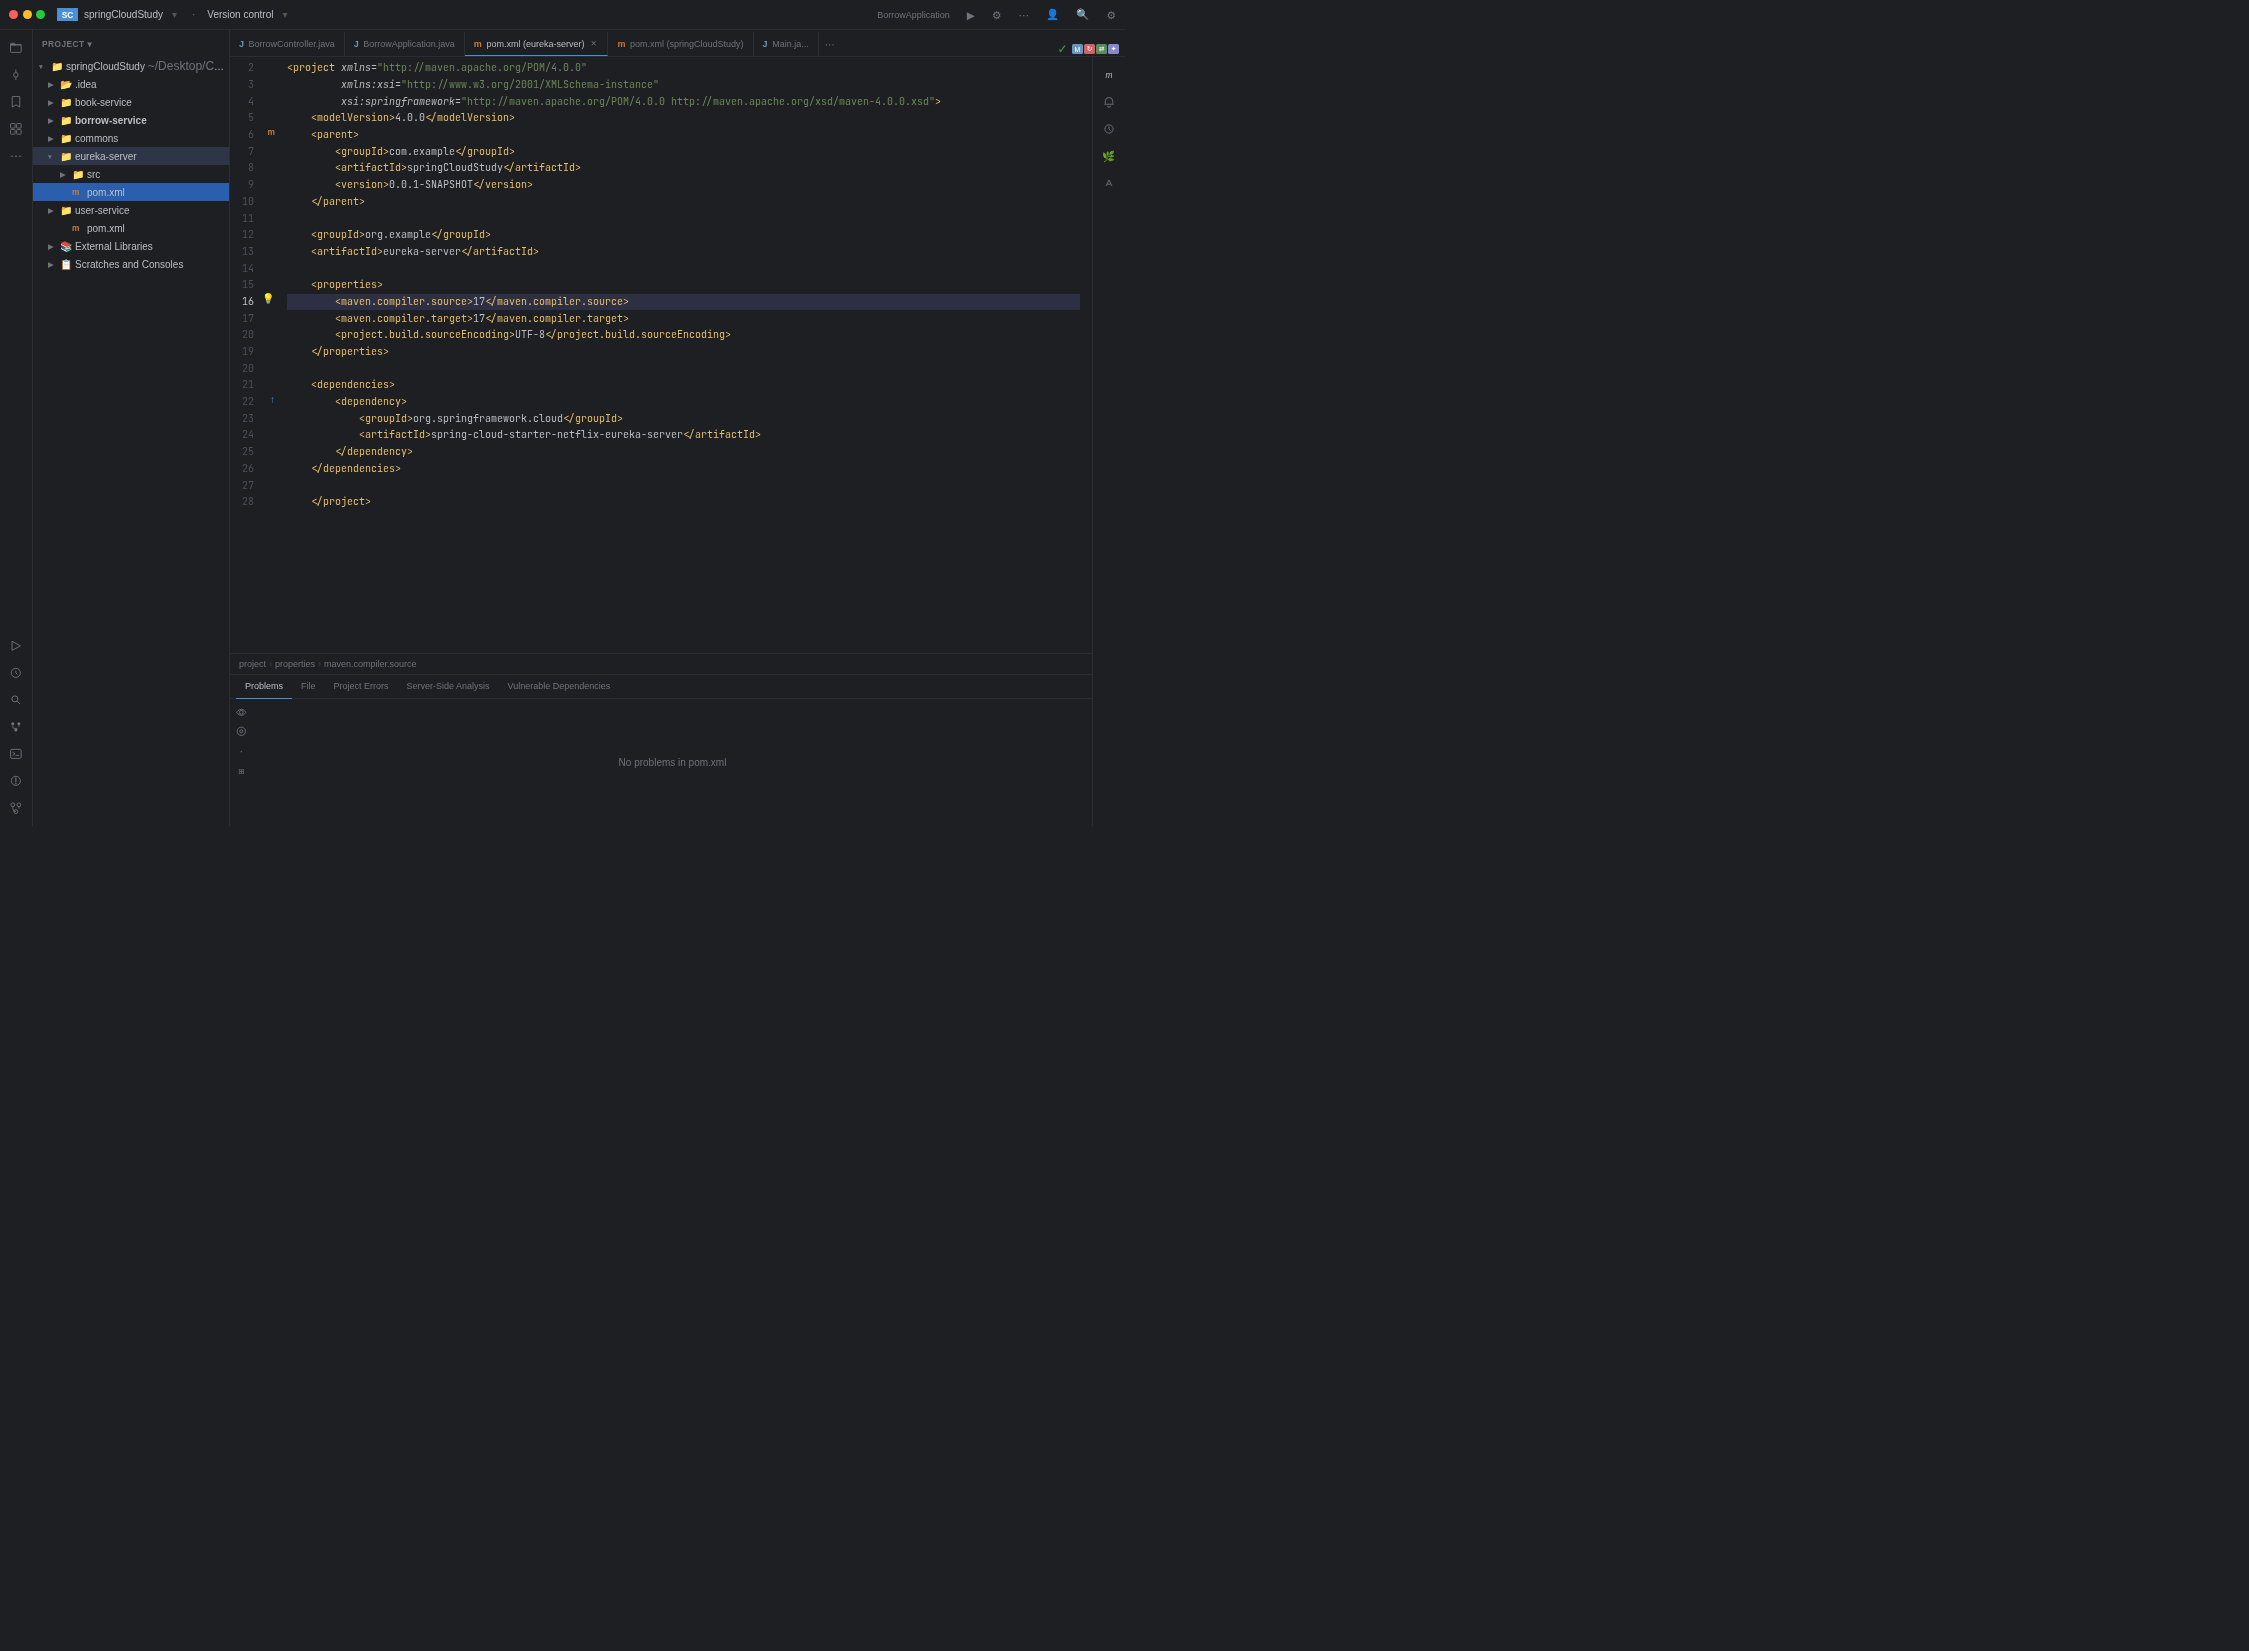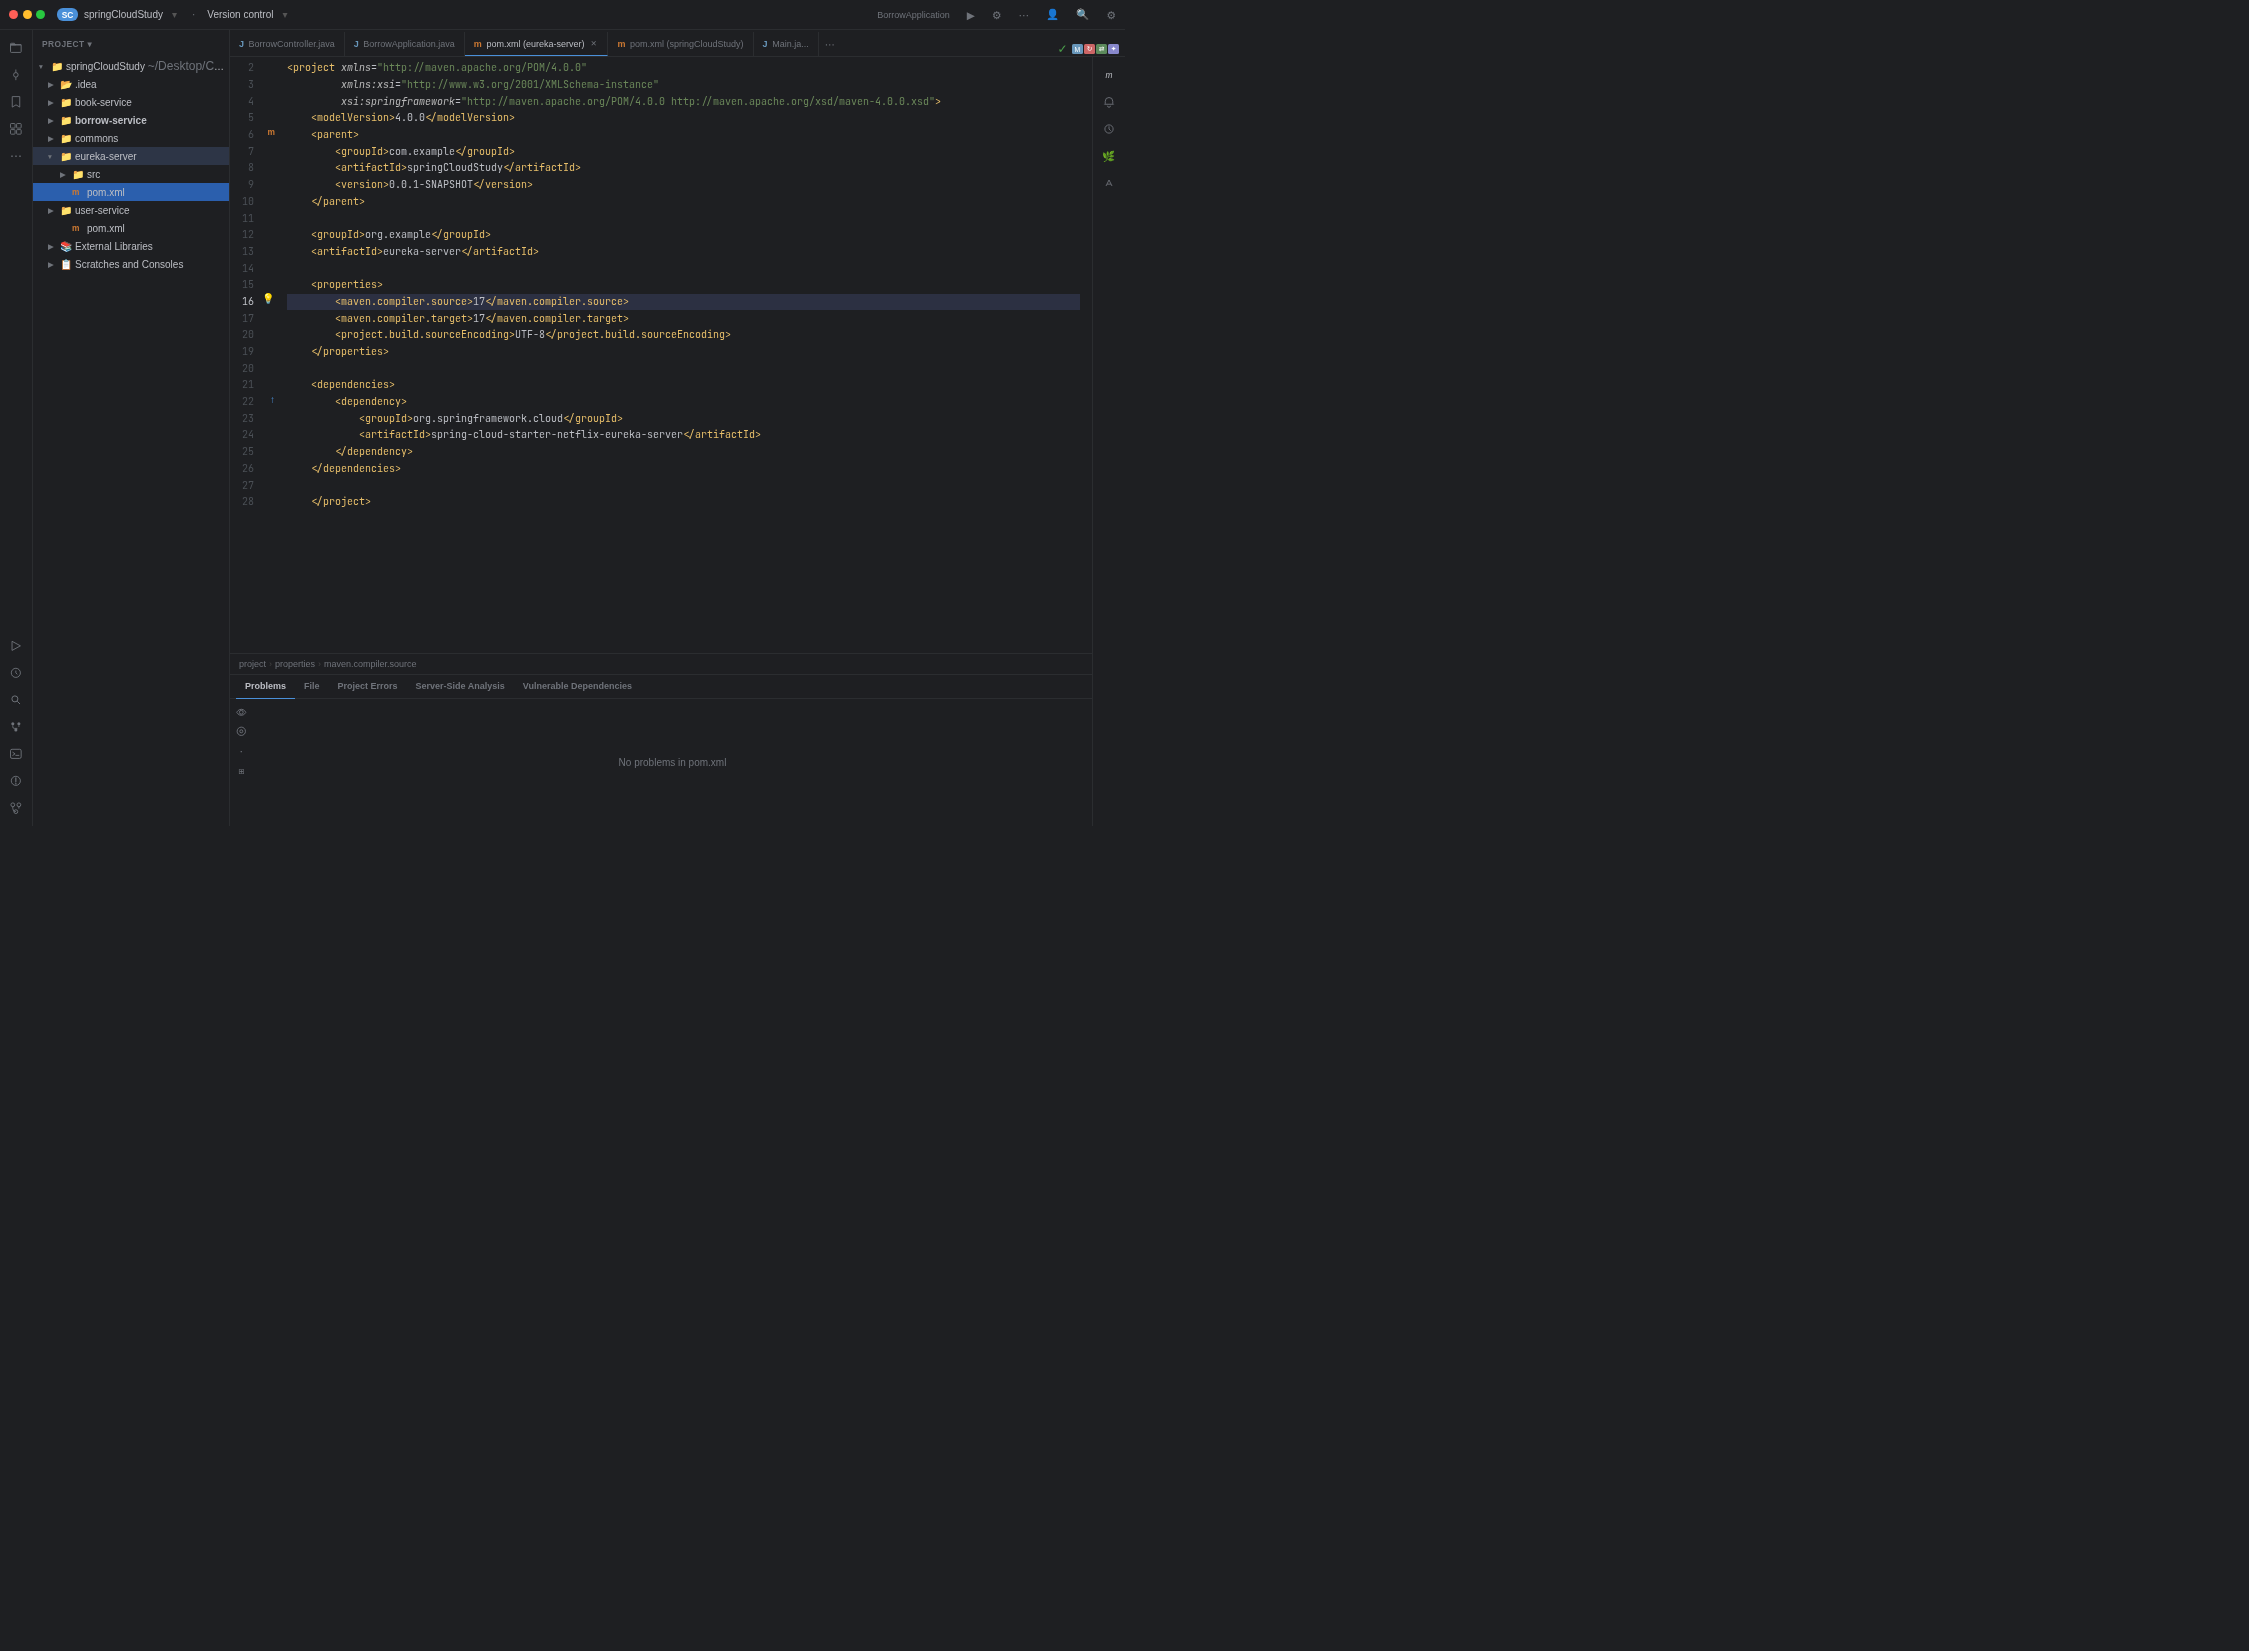--- a/index.html
+++ b/index.html
@@ -32,21 +32,21 @@
       width: 9px;
       height: 9px;
       border-radius: 50%;
     }
     .tl-red { background: #ff5f57; }
     .tl-yellow { background: #ffbd2e; }
     .tl-green { background: #28c840; }
     .project-badge {
       background: #4a90d9;
       color: white;
-      border-radius: 6px;
+      border-radius: 0;
       padding: 1.5px 4.6px;
       font-size: 8.4px;
       font-weight: bold;
     }
     .title-text {
       color: #bcbec4;
       font-size: 10px;
     }
     .title-separator { color: #555; margin: 0 3px; }
     .title-bar-right {
@@ -288,21 +288,20 @@
       display: flex;
       flex-direction: column;
     }
     .bottom-tabs {
       height: 24px;
       display: flex;
       align-items: center;
       border-bottom: 0.8px solid #2b2d30;
       padding: 0 6px;
       gap: 0;
-      font-weight: bold;
     }
     .bottom-tab {
       height: 24px;
       padding: 0 9px;
       display: flex;
       align-items: center;
       font-size: 9px;
       color: #6f737a;
       cursor: pointer;
       border-bottom: 1.5px solid transparent;

